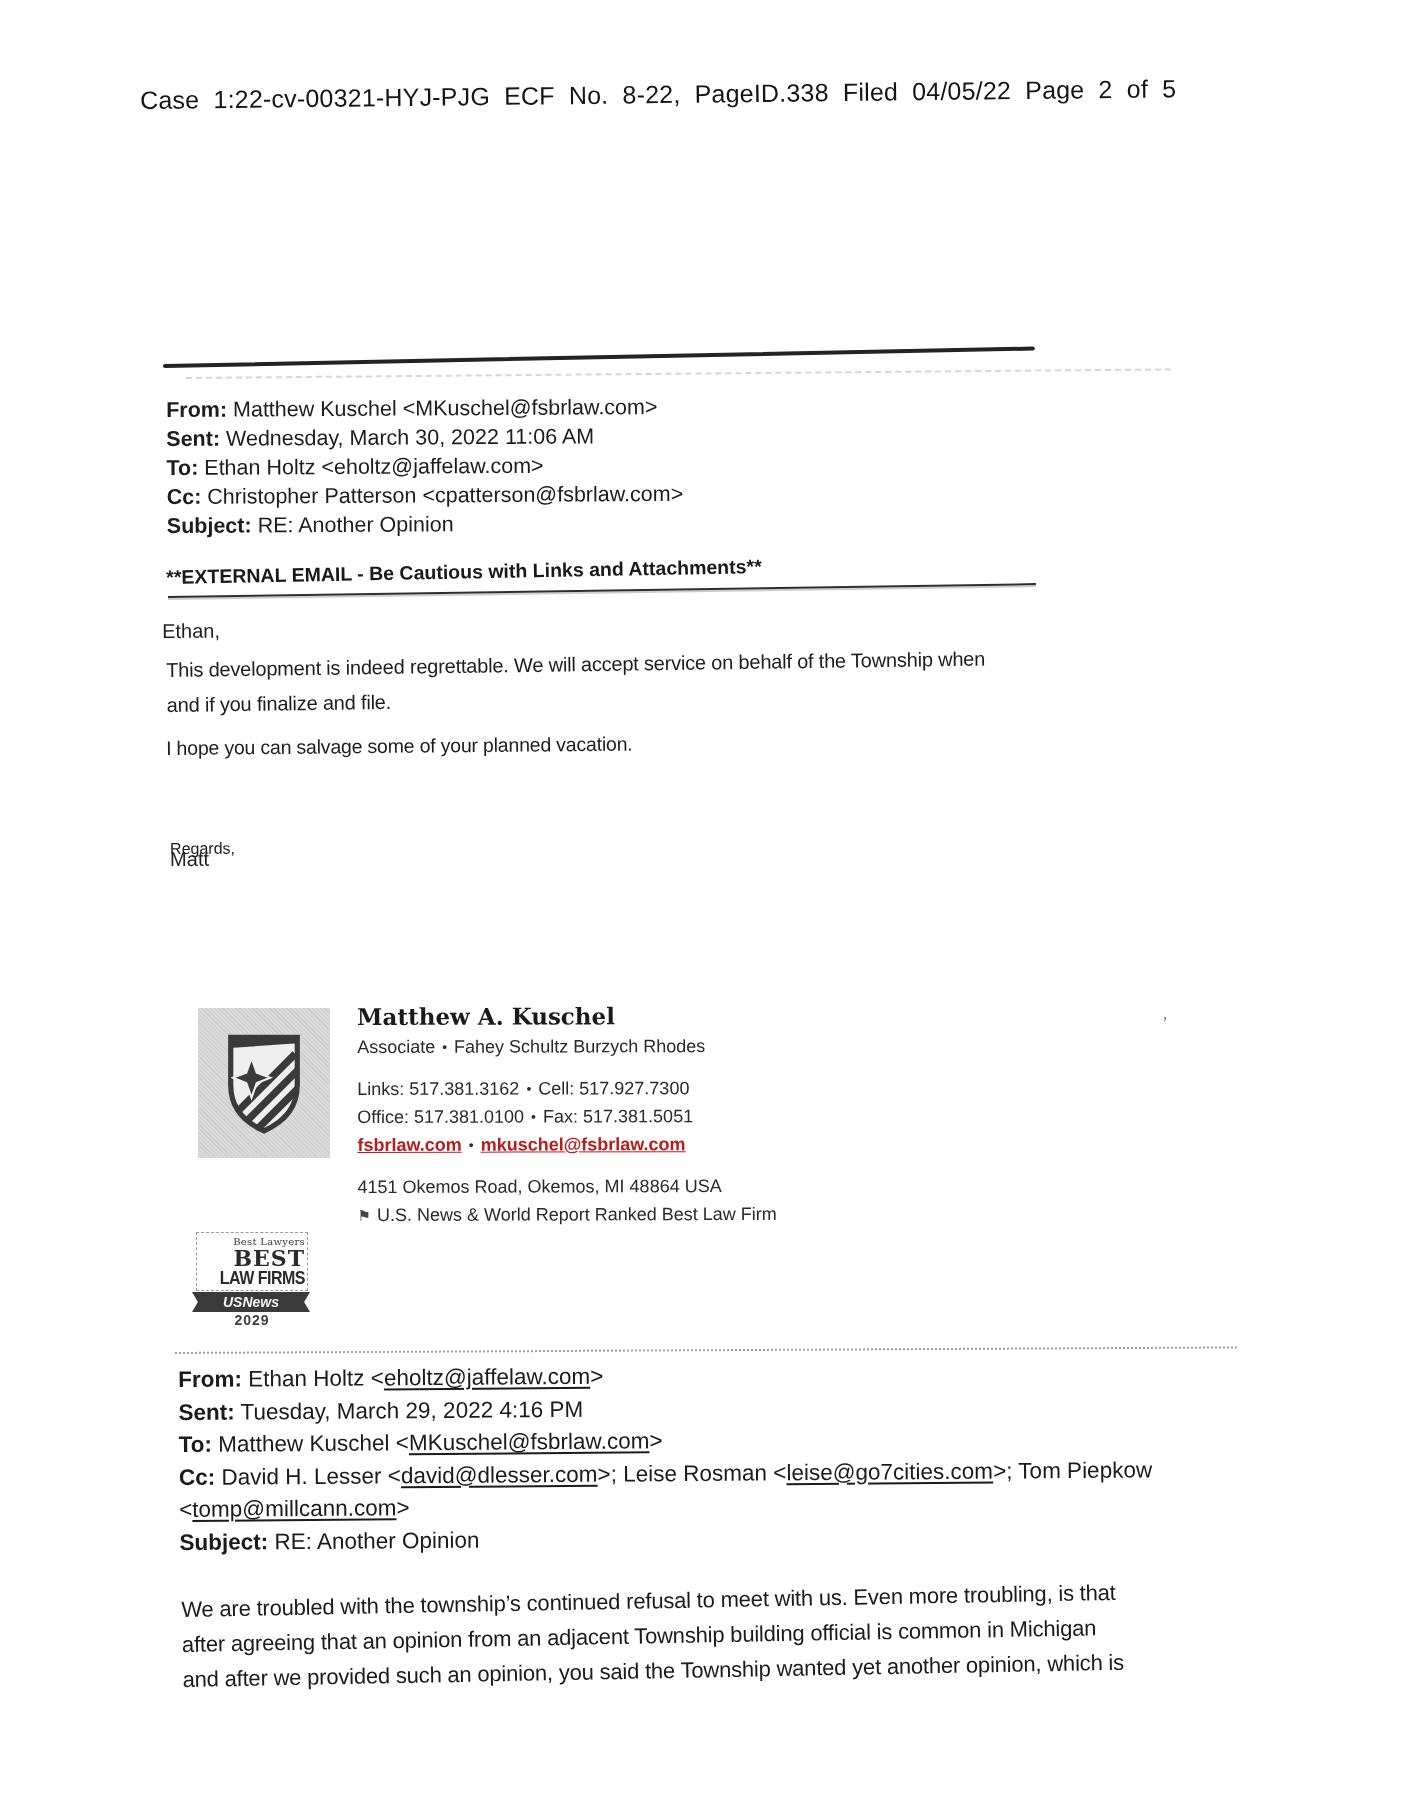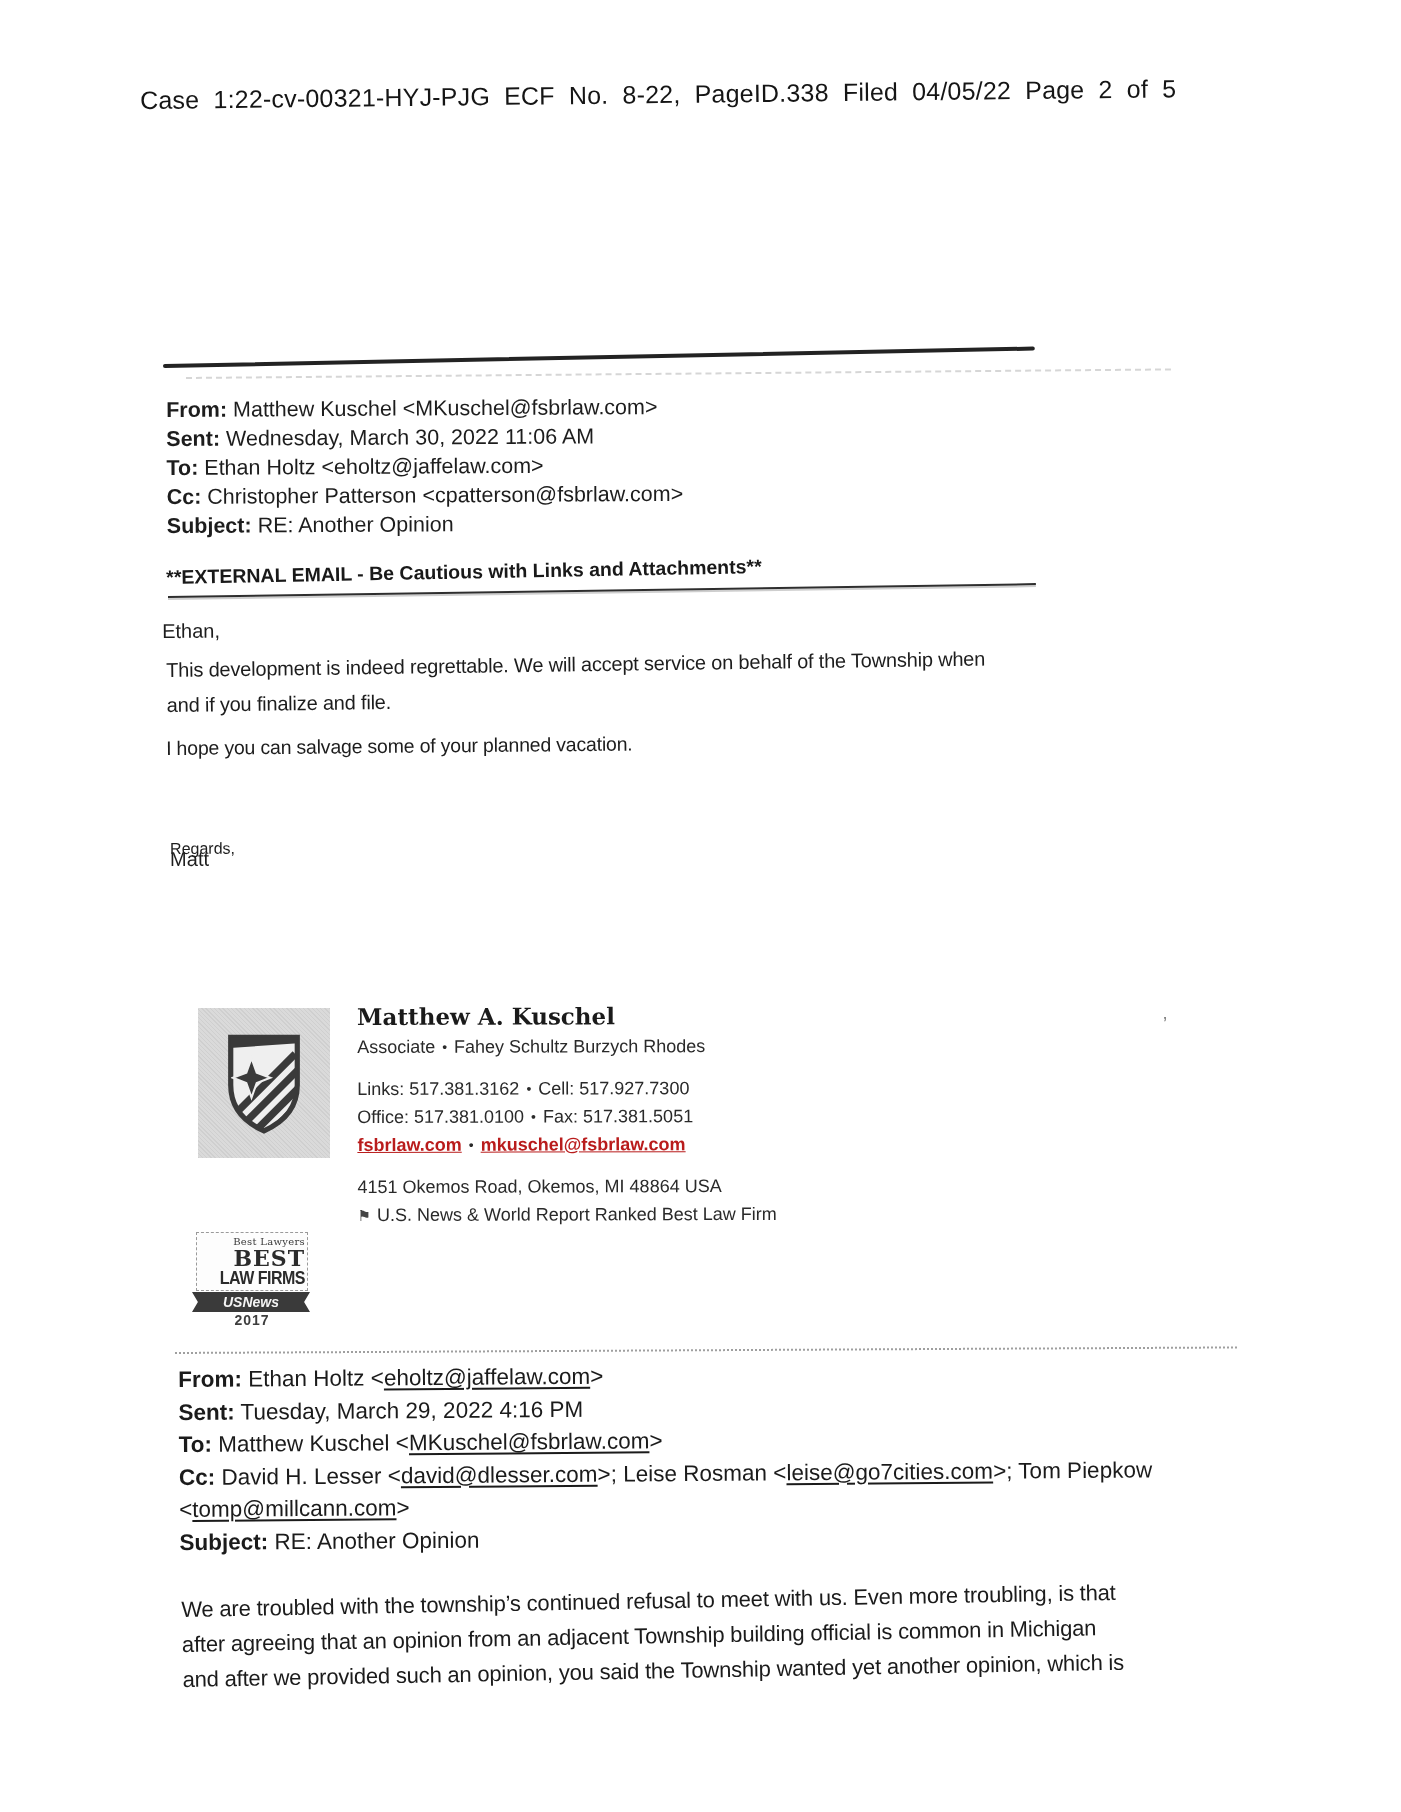--- a/index.html
+++ b/index.html
@@ -144,21 +144,21 @@
     </div>
   </div>
 
   <div class="abs badge">
     <div class="badge-top">
       <div class="badge-small">Best Lawyers</div>
       <div class="badge-best">BEST</div>
       <div class="badge-lawfirms">LAW FIRMS</div>
     </div>
     <div class="badge-banner">USNews</div>
-    <div class="badge-year">2017</div>
+    <div class="badge-year">2029</div>
   </div>
 
   <div class="abs sep-dotted"></div>
 
   <div class="abs em2-headers">
     <div><span class="hdr-lbl">From:</span><span> Ethan Holtz &lt;</span><span class="u-link">eholtz@jaffelaw.com</span><span>&gt;</span></div>
     <div><span class="hdr-lbl">Sent:</span><span> Tuesday, March 29, 2022 4:16 PM</span></div>
     <div><span class="hdr-lbl">To:</span><span> Matthew Kuschel &lt;</span><span class="u-link">MKuschel@fsbrlaw.com</span><span>&gt;</span></div>
     <div><span class="hdr-lbl">Cc:</span><span> David H. Lesser &lt;</span><span class="u-link">david@dlesser.com</span><span>&gt;; Leise Rosman &lt;</span><span class="u-link">leise@go7cities.com</span><span>&gt;; Tom Piepkow</span></div>
     <div><span>&lt;</span><span class="u-link">tomp@millcann.com</span><span>&gt;</span></div>

